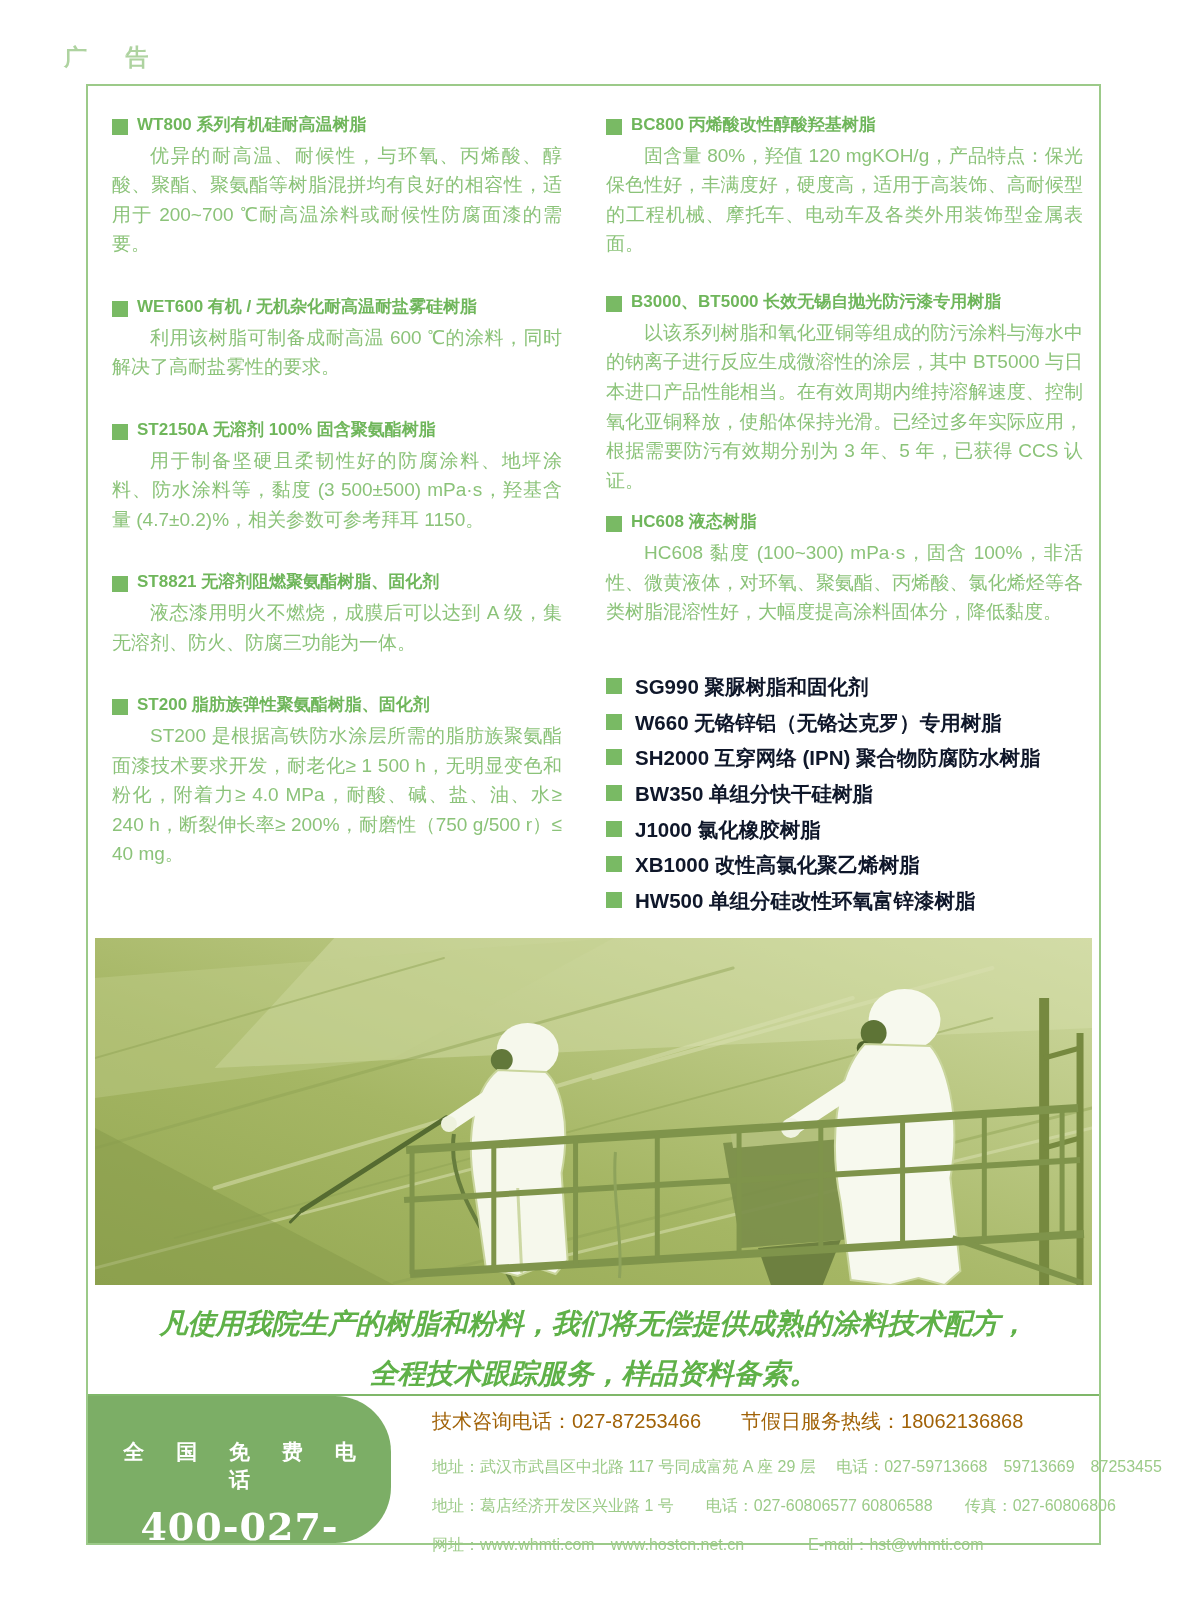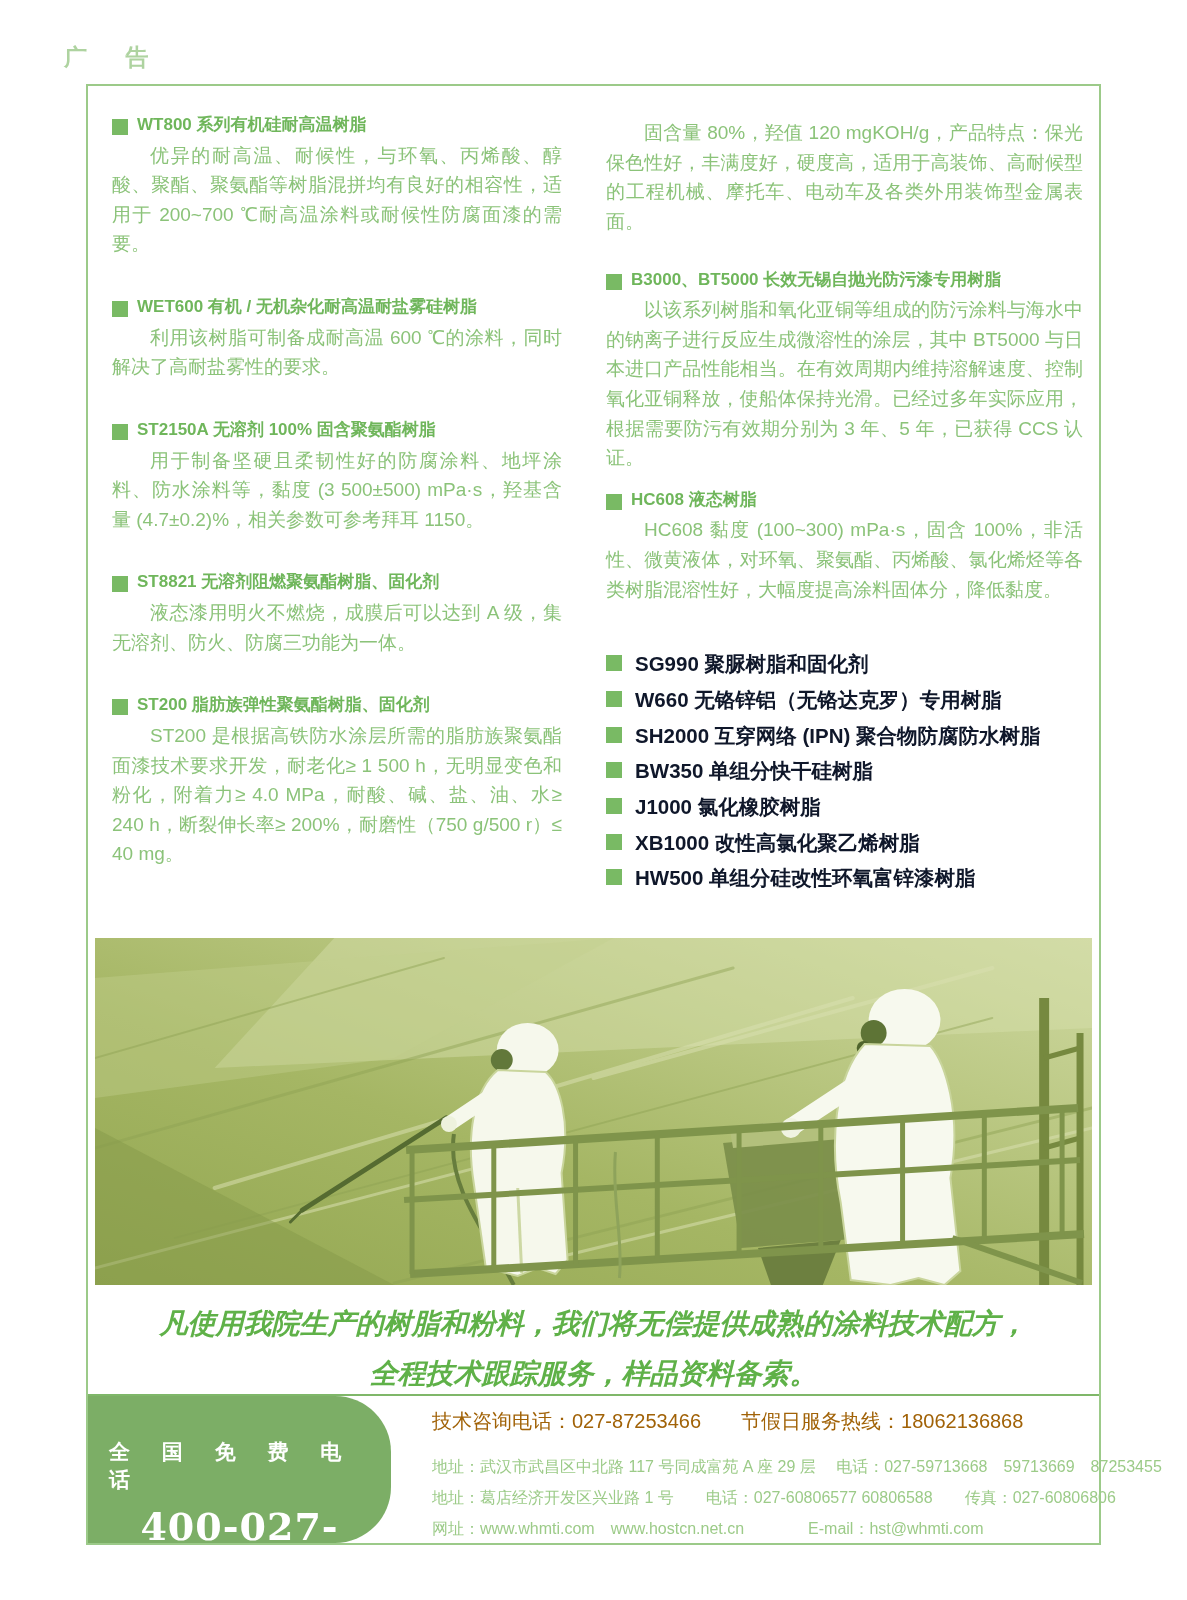--- a/index.html
+++ b/index.html
@@ -47,35 +47,35 @@
     line-height:1.8;
   }
   .footer-divider{
     position:absolute;top:1308px;left:0;right:0;height:2px;background:#7fb769;
   }
   .phone-box{
     position:absolute;left:0;top:1310px;bottom:0;width:303px;
     background:#7cae66;border-radius:0 56px 56px 0;
   }
   .phone-label{
-    margin-top:42px;text-align:left;color:#ffffff;font-size:21px;
-    letter-spacing:13px;padding-left:21px;font-weight:bold;
+    margin-top:42px;text-align:center;color:#ffffff;font-size:21px;
+    letter-spacing:13px;padding-left:13px;font-weight:bold;
   }
   .phone-number{
     margin-top:10px;text-align:center;color:#ffffff;font-size:38px;
     font-weight:bold;font-family:"DejaVu Serif",serif;letter-spacing:1px;
   }
   .contact{
     position:absolute;left:344px;top:1322px;right:14px;
   }
   .contact-line1{
     font-size:20px;color:#a16207;font-weight:normal;white-space:pre;
   }
   .contact-line{
-    font-size:16px;color:#9ccb88;margin-top:10px;white-space:pre;
+    font-size:16px;color:#9ccb88;margin-top:18px;white-space:pre;
   }
 </style>
 </head>
 <body>
 
 <div class="ad-tag">广  告</div>
 
 <div class="ad-box">
 
   <div class="cols">
@@ -121,20 +121,24 @@
           <span>ST200 脂肪族弹性聚氨酯树脂、固化剂</span>
         </div>
         <p class="p-body">ST200 是根据高铁防水涂层所需的脂肪族聚氨酯面漆技术要求开发，耐老化≥ 1 500 h，无明显变色和粉化，附着力≥ 4.0 MPa，耐酸、碱、盐、油、水≥ 240 h，断裂伸长率≥ 200%，耐磨性（750 g/500 r）≤ 40 mg。</p>
       </div>
 
     </div>
 
     <div class="col-right">
 
       <div class="p-block mb-bc800">
+        <div class="p-head">
+          <span class="bullet"></span>
+          <span>BC800 丙烯酸改性醇酸羟基树脂</span>
+        </div>
         <p class="p-body">固含量 80%，羟值 120 mgKOH/g，产品特点：保光保色性好，丰满度好，硬度高，适用于高装饰、高耐候型的工程机械、摩托车、电动车及各类外用装饰型金属表面。</p>
       </div>
 
       <div class="p-block mb-b3000">
         <div class="p-head">
           <span class="bullet"></span>
           <span>B3000、BT5000 长效无锡自抛光防污漆专用树脂</span>
         </div>
         <p class="p-body">以该系列树脂和氧化亚铜等组成的防污涂料与海水中的钠离子进行反应生成微溶性的涂层，其中 BT5000 与日本进口产品性能相当。在有效周期内维持溶解速度、控制氧化亚铜释放，使船体保持光滑。已经过多年实际应用，根据需要防污有效期分别为 3 年、5 年，已获得 CCS 认证。</p>
       </div>

